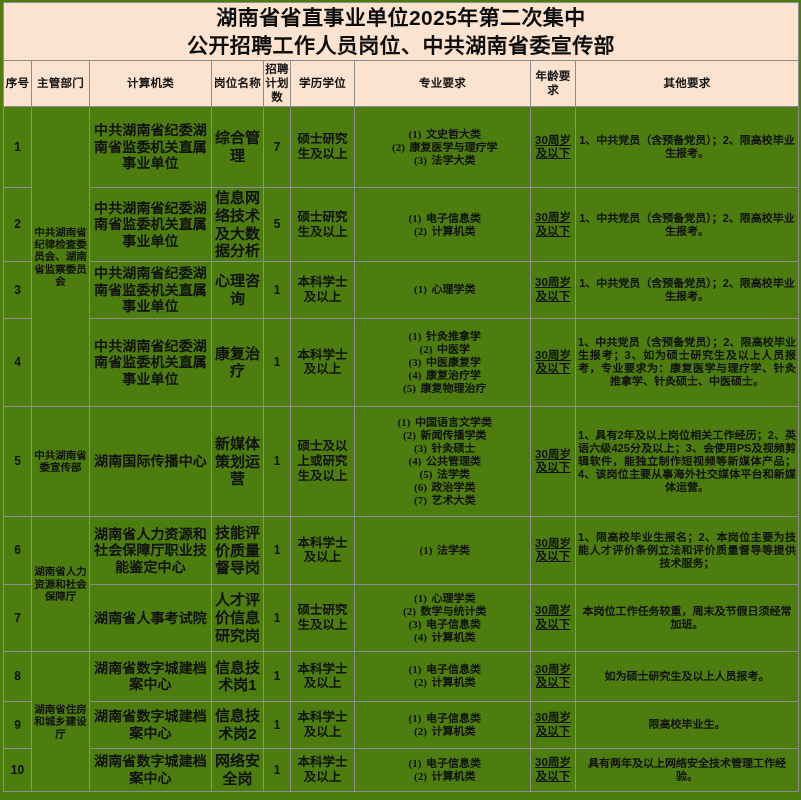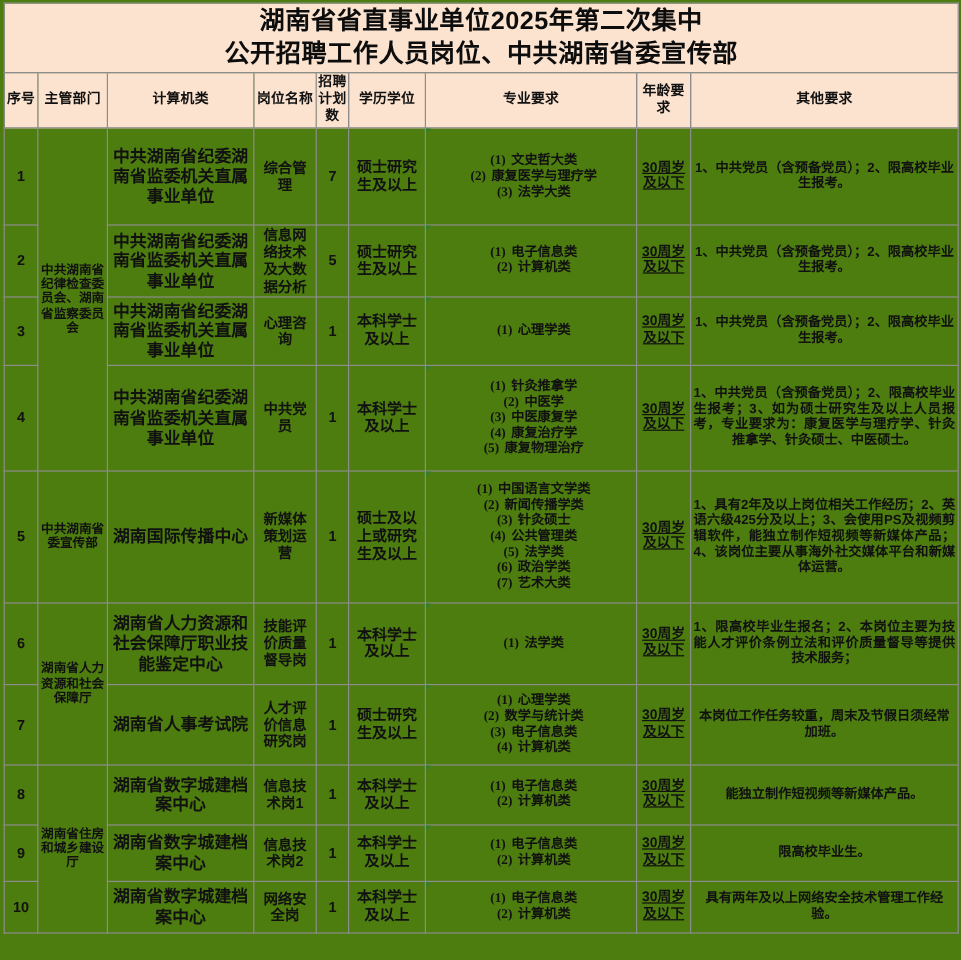--- a/index.html
+++ b/index.html
@@ -57,21 +57,21 @@
     font-size: 11.5px;
     height: 44px;
     padding: 2px 1px;
     border: 1px solid #8d8d8d;
     letter-spacing: 0.2px;
   }
   
   td.idx        { font-size: 12px; }
   td.dept       { font-size: 10.5px; line-height: 1.35; }
   td.unit       { font-size: 14px; line-height: 1.35; letter-spacing: 0.1px; }
-  td.post       { font-size: 12px; line-height: 1.35; margin-top: 24px; }
+  td.post       { font-size: 15px; line-height: 1.35; margin-top: 24px; }
   td.plan       { font-size: 12px; }
   td.edu        { font-size: 12.5px; line-height: 1.3; }
   td.major      { font-size: 11px; text-align: left; vertical-align: middle; padding-left: 3px; line-height: 1.45; font-family: Liberation Serif, serif; }
   td.age        { font-size: 11.5px; line-height: 1.3; text-decoration: underline; }
   td.other      { font-size: 11px; line-height: 1.5; padding: 2px 4px; }
   td.major ol {
     margin: 0; padding: 0; list-style: none;
   }
   td.major li {
     white-space: nowrap;
@@ -172,21 +172,21 @@
             </ol>
           </td>
           <td class="age">30周岁及以下</td>
           <td class="other">
             <span class="otxt">1、中共党员（含预备党员）；2、限高校毕业生报考。</span>
           </td>
         </tr>
         <tr style="height: 88px;">
           <td class="idx">4</td>
           <td class="unit">中共湖南省纪委湖南省监委机关直属事业单位</td>
-          <td class="post">中共党员</td>
+          <td class="post">康复治疗</td>
           <td class="plan">1</td>
           <td class="edu">本科学士及以上</td>
           <td class="major">
             <ol>
               <li><span class="num">(1)</span><span>针灸推拿学</span></li>
               <li><span class="num">(2)</span><span>中医学</span></li>
               <li><span class="num">(3)</span><span>中医康复学</span></li>
               <li><span class="num">(4)</span><span>康复治疗学</span></li>
               <li><span class="num">(5)</span><span>康复物理治疗</span></li>
             </ol>
@@ -263,21 +263,21 @@
           <td class="plan">1</td>
           <td class="edu">本科学士及以上</td>
           <td class="major">
             <ol>
               <li><span class="num">(1)</span><span>电子信息类</span></li>
               <li><span class="num">(2)</span><span>计算机类</span></li>
             </ol>
           </td>
           <td class="age">30周岁及以下</td>
           <td class="other">
-            <span class="otxt">能独立制作短视频等新媒体产品。</span>
+            <span class="otxt">如为硕士研究生及以上人员报考。</span>
           </td>
         </tr>
         <tr style="height: 47px;">
           <td class="idx">9</td>
           <td class="unit">湖南省数字城建档案中心</td>
           <td class="post">信息技术岗2</td>
           <td class="plan">1</td>
           <td class="edu">本科学士及以上</td>
           <td class="major">
             <ol>

